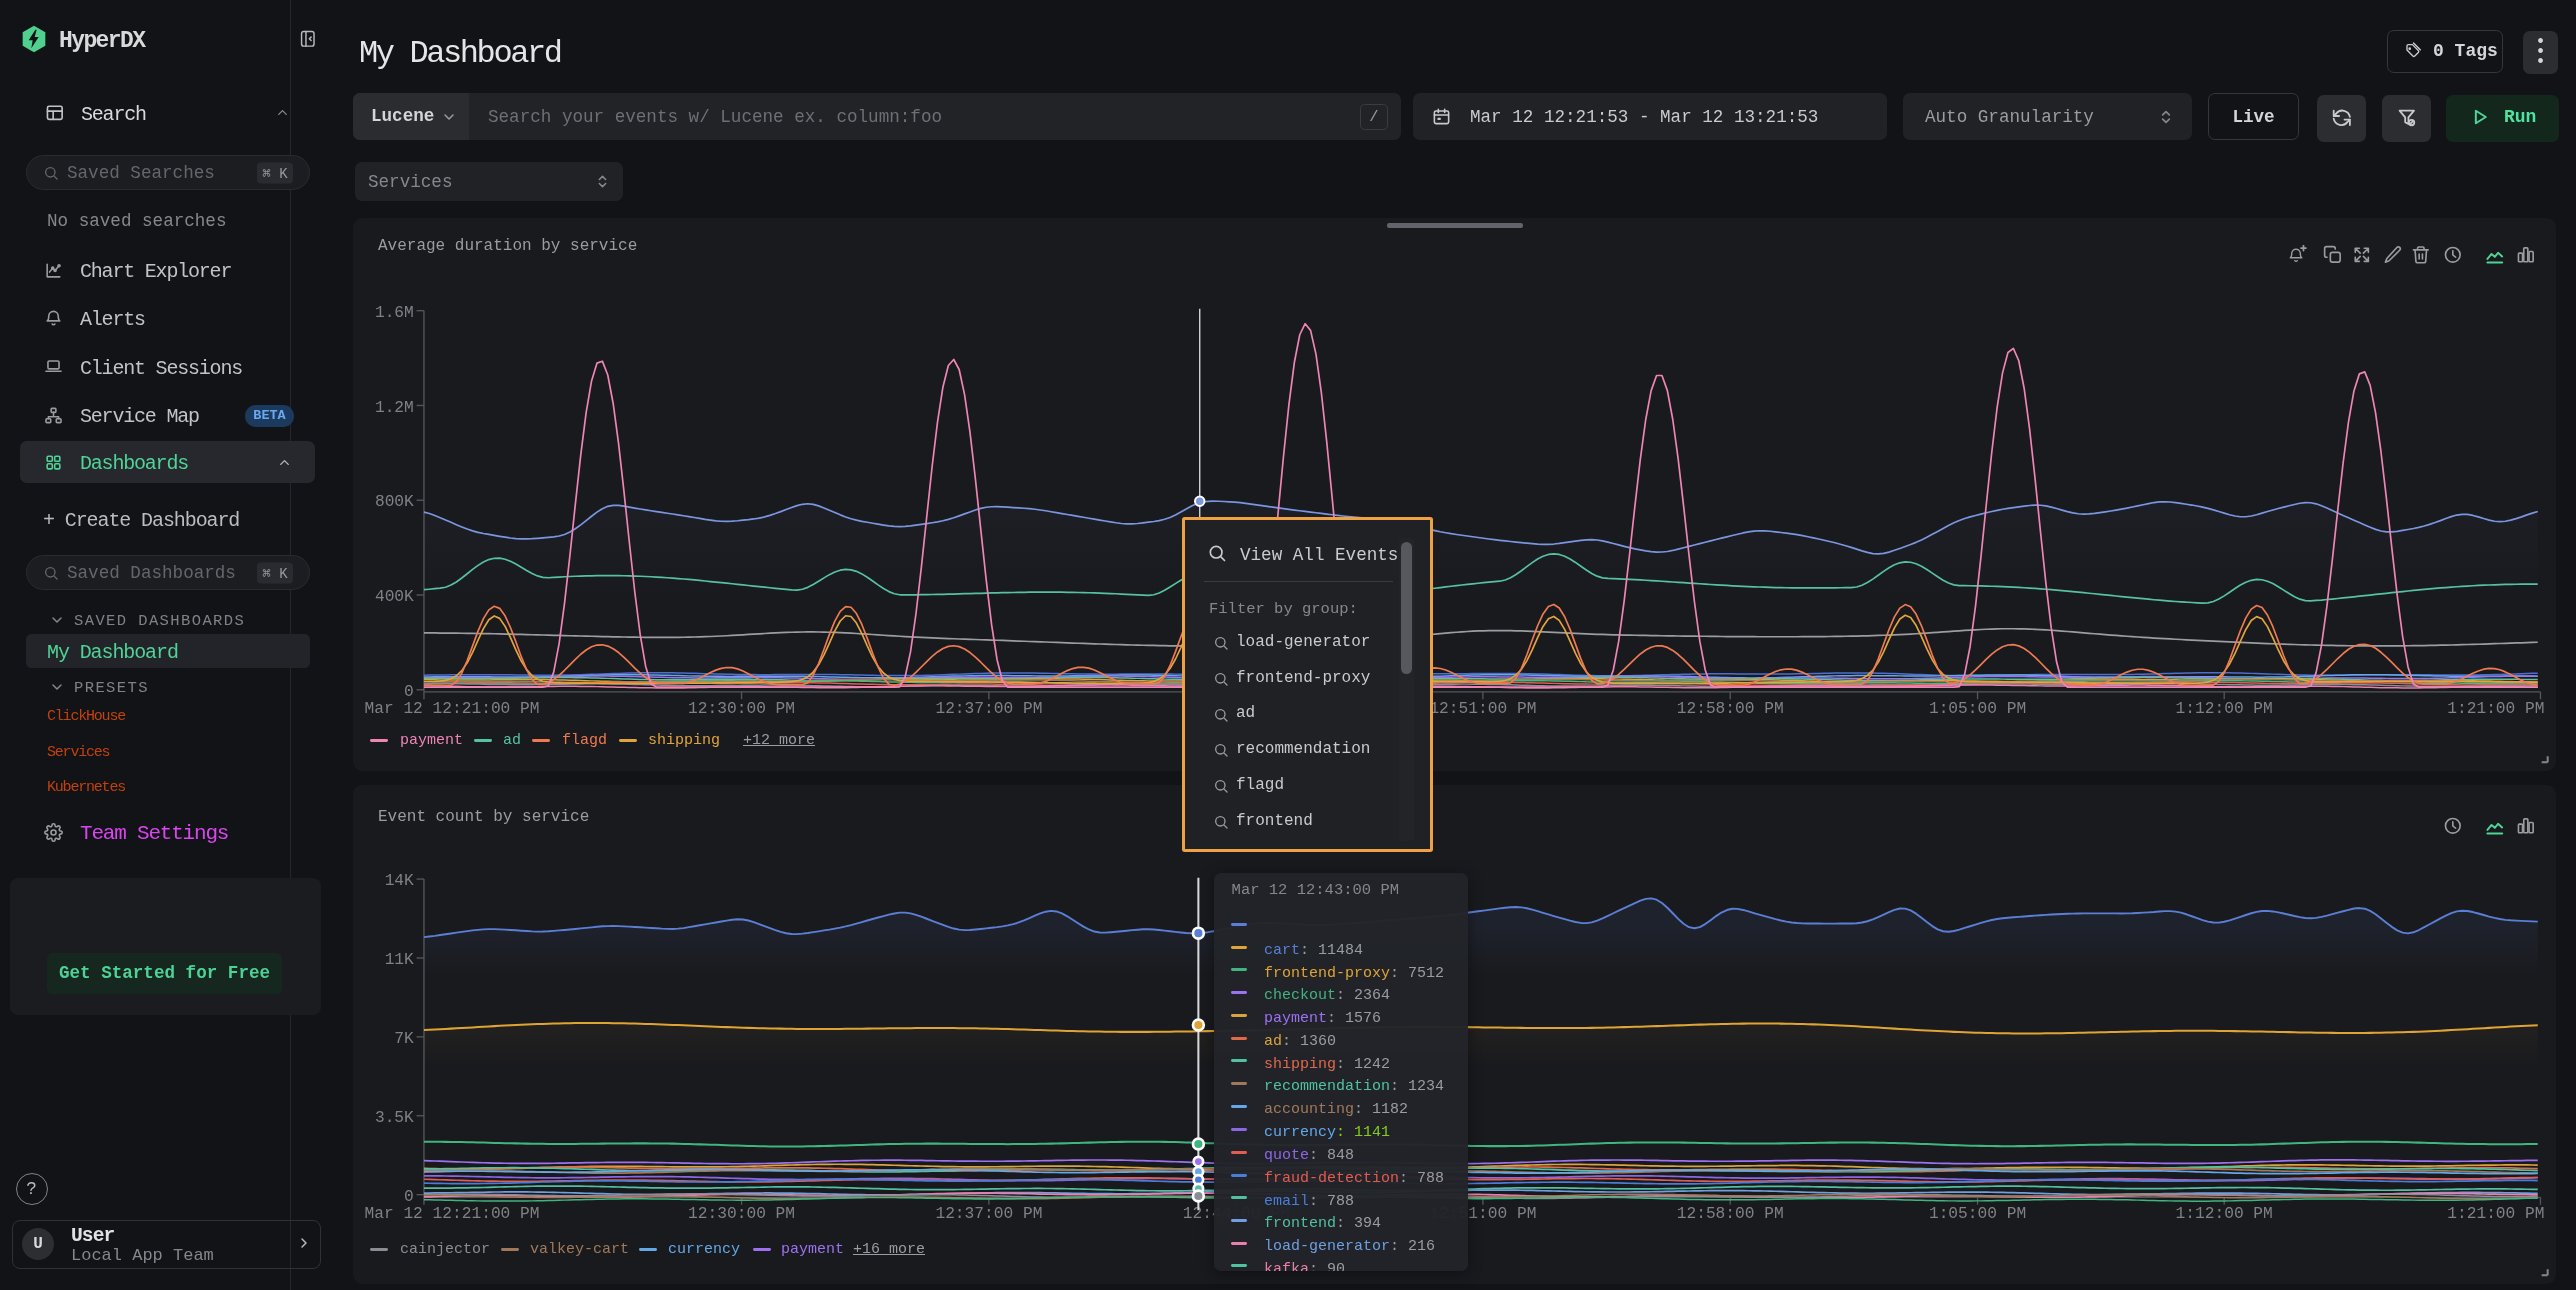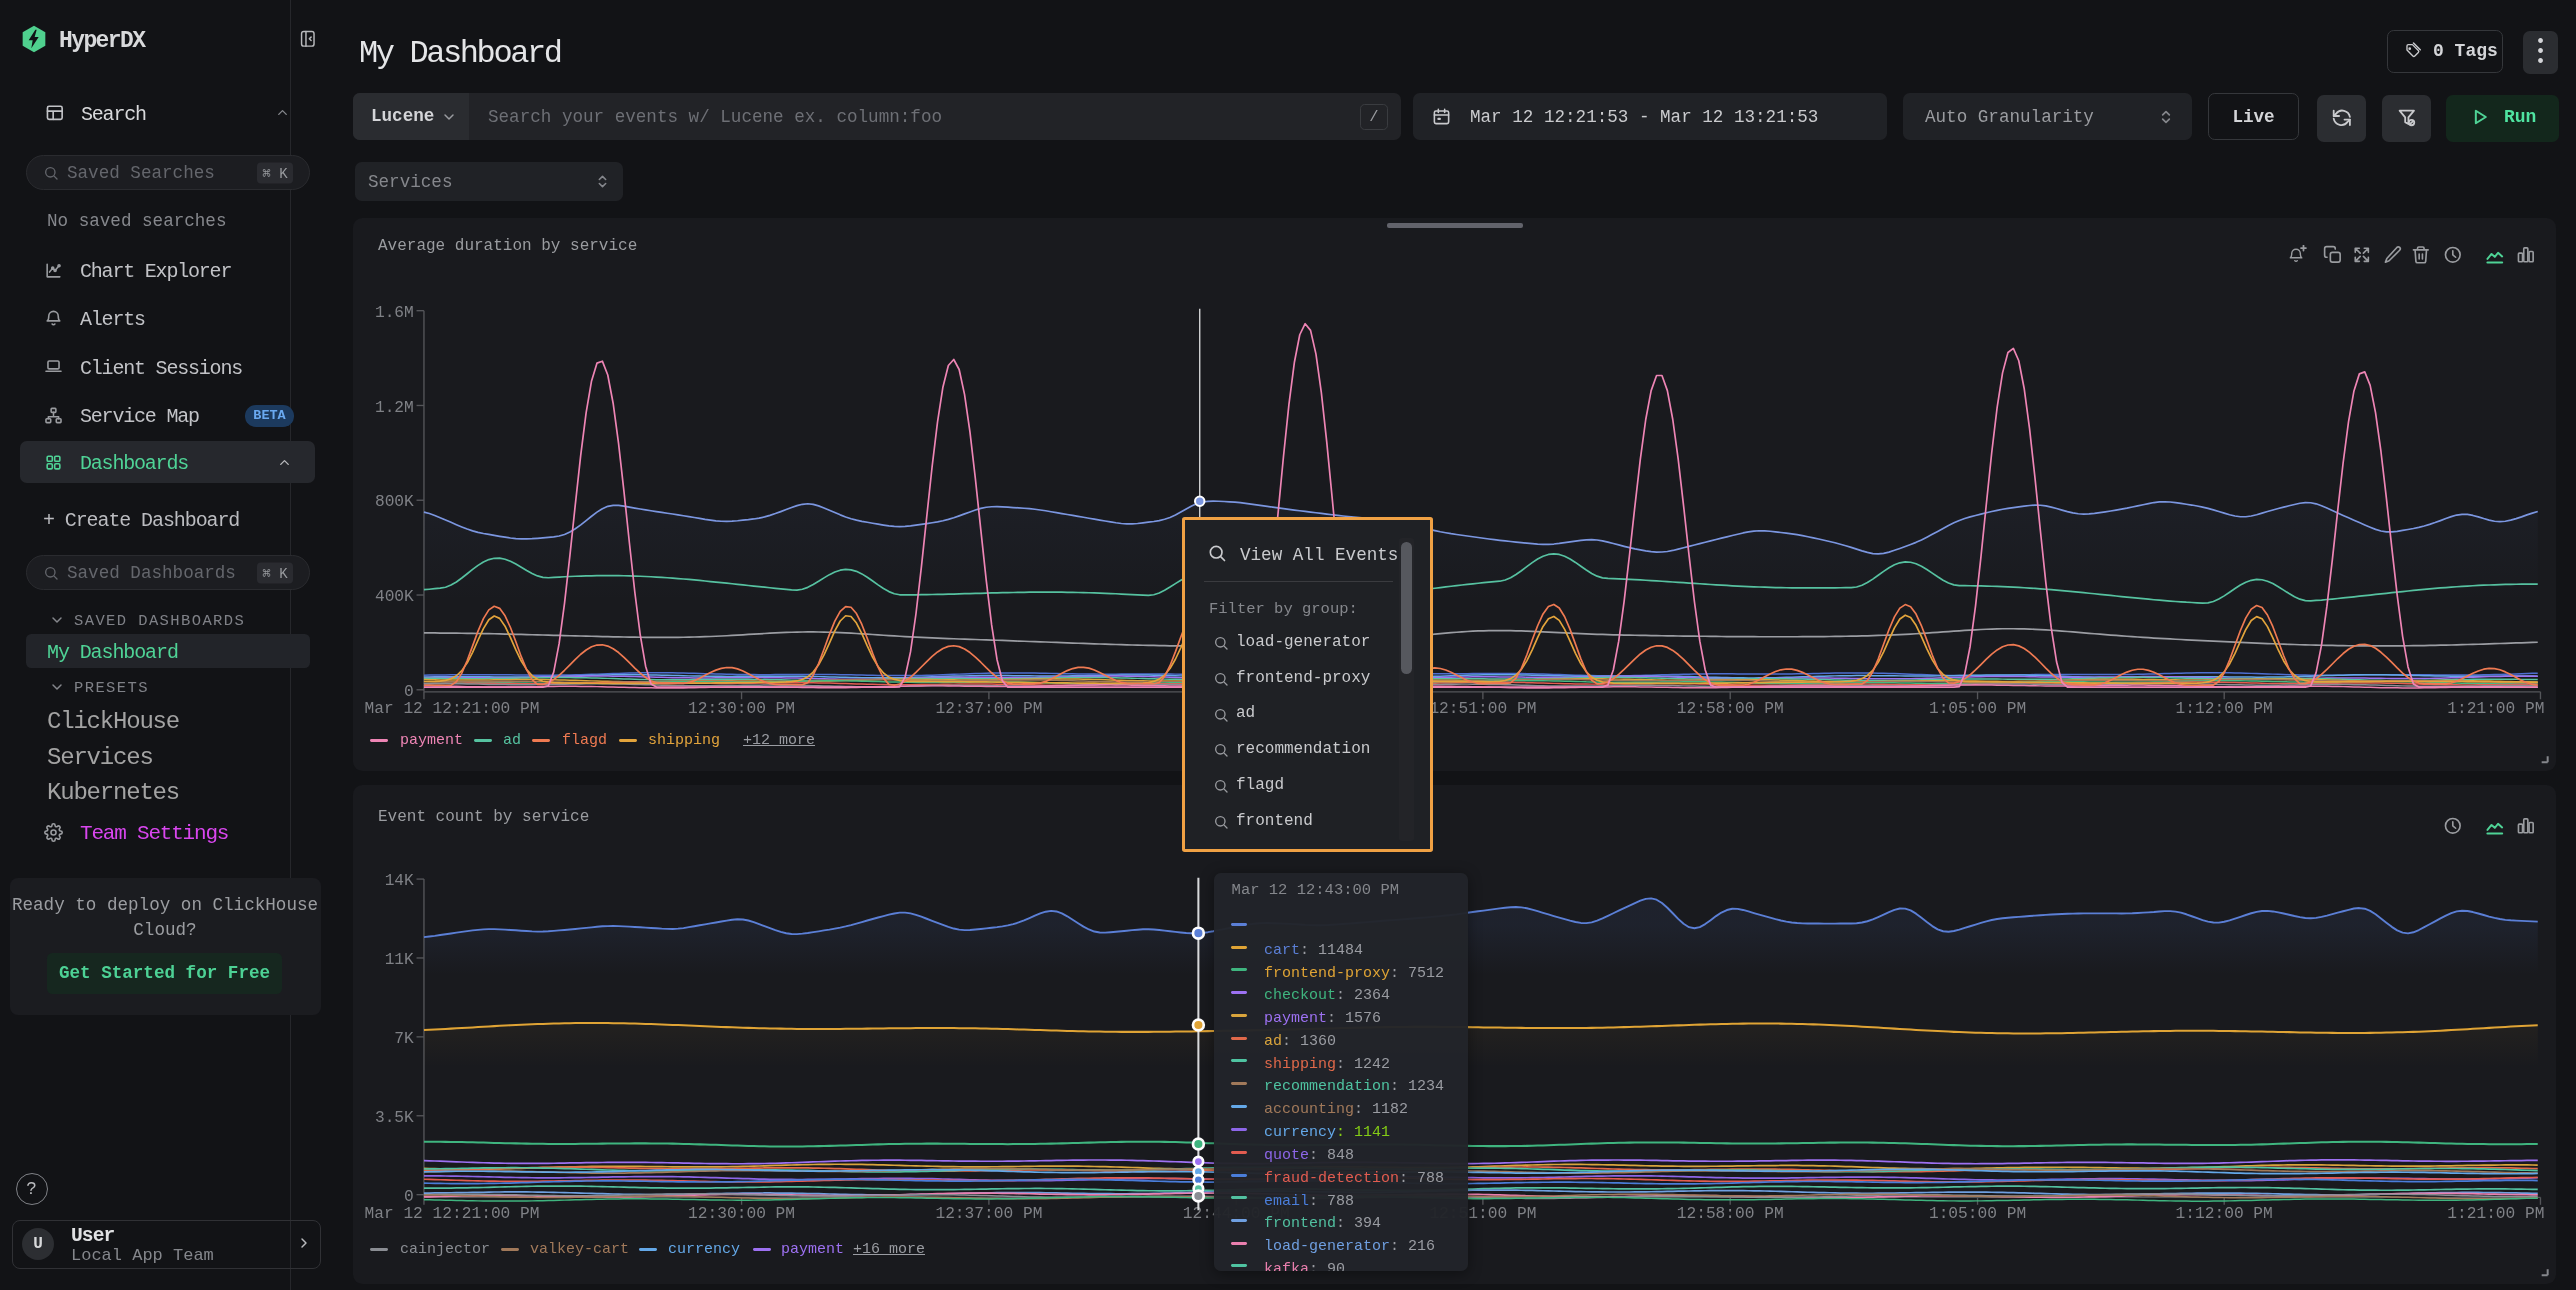--- a/index.html
+++ b/index.html
@@ -7,21 +7,21 @@
 body { font-family:"Liberation Mono", monospace; color:#c5c6c9; font-size:17.6px; }
 .abs { position:absolute; }
 svg text { font-family:"Liberation Mono", monospace; }
 
 
 #sidebar { position:absolute; left:0; top:0; width:291px; height:1291px; background:#121316; border-right:0.7px solid #26272b; }
 .sideinput { position:absolute; left:26px; width:284px; height:35px; background:#1c1d21; border:0.7px solid #2a2b2f; border-radius:17.6px; }
 .sideinput .ph { position:absolute; left:40px; top:50%; transform:translateY(-50%); color:#64666c; font-size:17.6px; }
 .sideinput .kbd { position:absolute; right:16px; top:50%; transform:translateY(-50%); background:#2a2b30; border-radius:4px; color:#9a9ca0; font-size:14px; padding:2px 5.4px; }
 .sechead { position:absolute; left:50px; font-size:15.5px; color:#7f8187; letter-spacing:1.4px; }
-.preset { position:absolute; left:47px; font-size:24px; letter-spacing:-1.2px; color:#a3a3a3; }
+.preset { position:absolute; left:47px; font-size:15px; letter-spacing:-1.2px; color:#c2410c; }
 .inputbox { background:#202226; border-radius:6.8px; }
 
 
 .panel { position:absolute; left:353px; width:2203px; background:#191a1e; border-radius:9.5px; }
 
 
 #popup { position:absolute; left:1182px; top:517px; width:251px; height:335px; background:#1f2125; border:3.4px solid #f0a144; border-radius:2.7px; z-index:30; }
 
 #tooltip { position:absolute; left:1214px; top:873px; width:254px; height:398px; background:rgba(34,36,41,0.97); border-radius:7px; z-index:25; overflow:hidden; box-shadow:0 2.7px 13.5px rgba(0,0,0,0.4); }
 .ttrow { position:absolute; left:0; width:100%; height:23px; font-size:15px; }
@@ -116,21 +116,20 @@
 <div class="sechead" style="left:74px;top:679px;">PRESETS</div>
 <div class="preset" style="top:708px;">ClickHouse</div>
 <div class="preset" style="top:744px;">Services</div>
 <div class="preset" style="top:779px;">Kubernetes</div>
 <div class="abs" style="left:44px;top:823px;"><svg width="19" height="19" viewBox="0 0 24 24" fill="none" stroke="#9a9ca0" stroke-width="2" stroke-linecap="round" stroke-linejoin="round">
         <circle cx="12" cy="12" r="3.2"></circle>
         <path d="M19.4 15a1.7 1.7 0 0 0 .34 1.87l.06.06a2 2 0 1 1-2.83 2.83l-.06-.06a1.7 1.7 0 0 0-1.87-.34 1.7 1.7 0 0 0-1 1.55V21a2 2 0 1 1-4 0v-.09a1.7 1.7 0 0 0-1-1.55 1.7 1.7 0 0 0-1.87.34l-.06.06a2 2 0 1 1-2.83-2.83l.06-.06a1.7 1.7 0 0 0 .34-1.87 1.7 1.7 0 0 0-1.55-1H3a2 2 0 1 1 0-4h.09a1.7 1.7 0 0 0 1.55-1 1.7 1.7 0 0 0-.34-1.87l-.06-.06a2 2 0 1 1 2.83-2.83l.06.06a1.7 1.7 0 0 0 1.87.34h0a1.7 1.7 0 0 0 1-1.55V3a2 2 0 1 1 4 0v.09a1.7 1.7 0 0 0 1 1.55h0a1.7 1.7 0 0 0 1.87-.34l.06-.06a2 2 0 1 1 2.83 2.83l-.06.06a1.7 1.7 0 0 0-.34 1.87v0a1.7 1.7 0 0 0 1.55 1H21a2 2 0 1 1 0 4h-.09a1.7 1.7 0 0 0-1.55 1z"></path>
       </svg></div>
 <div class="abs" style="left:80px;top:822px;font-size:21px;letter-spacing:-1.2px;color:#d946ef;">Team Settings</div>
 <div class="abs" style="left:9.5px;top:878px;width:311px;height:137px;background:#1b1c20;border-radius:8px;"></div>
-<div class="abs" style="left:9.5px;top:893px;width:311px;text-align:center;font-size:17.6px;color:#9b9da1;line-height:25px;">Ready to deploy on ClickHouse<br>Cloud?</div>
 <div class="abs" style="left:47px;top:953px;width:235px;height:41px;background:#16271f;border-radius:5.4px;text-align:center;line-height:41px;font-size:17.6px;font-weight:bold;color:#4dd195;">Get Started for Free</div>
 <div class="abs" style="left:15.5px;top:1173px;width:32px;height:32px;border:1.4px solid #808287;border-radius:50%;text-align:center;line-height:31px;font-size:17.6px;color:#b9babd;">?</div>
 <div class="abs" style="left:12px;top:1220px;width:309px;height:49px;border:0.7px solid #303135;border-radius:8px;"></div>
 <div class="abs" style="left:22px;top:1228px;width:32px;height:32px;background:#2c2e32;border-radius:50%;text-align:center;line-height:32px;font-size:16px;font-weight:bold;color:#d8d9db;">U</div>
 <div class="abs" style="left:71px;top:1225px;font-size:19.6px;letter-spacing:-0.9px;font-weight:bold;color:#e0e1e3;">User</div>
 <div class="abs" style="left:71px;top:1246px;font-size:17px;color:#85878c;">Local App Team</div>
 <div class="abs" style="left:296px;top:1235px;"><svg width="16" height="16" viewBox="0 0 24 24" fill="none" stroke="#b9babd" stroke-width="2.2" stroke-linecap="round" stroke-linejoin="round">
         <path d="M9 6l6 6-6 6"></path>
       </svg></div>
   </div>

